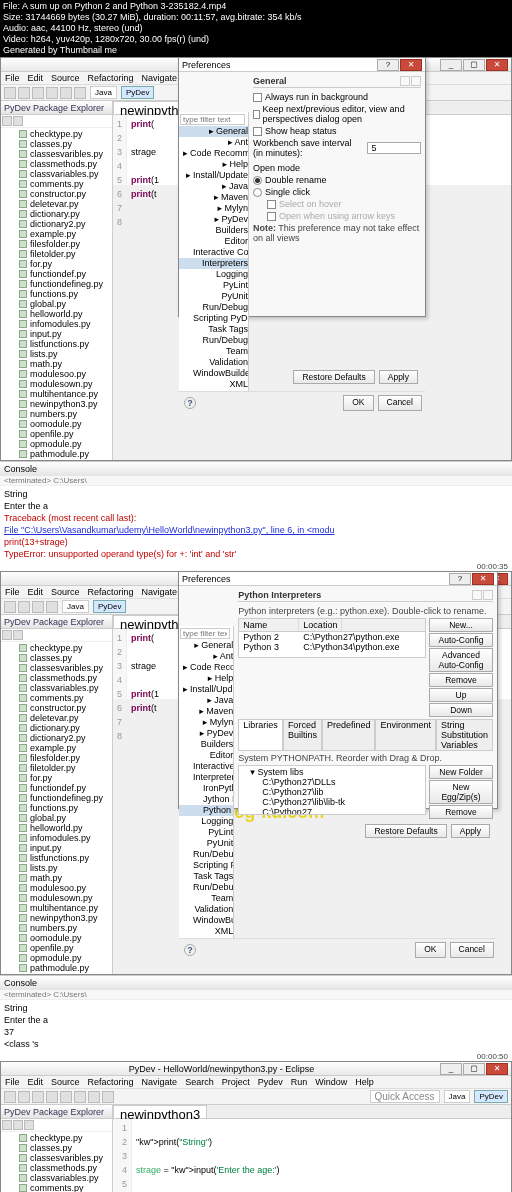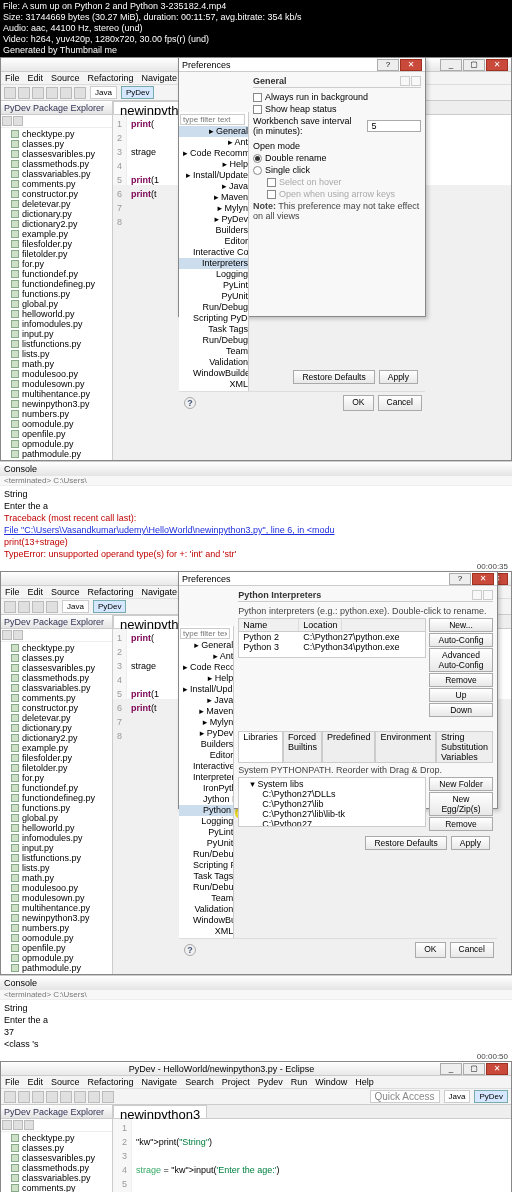--- a/index.html
+++ b/index.html
@@ -16,21 +16,21 @@
 .tool-icon { width: 12px; height: 12px; background: #e0e0e0; border: 1px solid #bbb; }
 .qa { margin-left: auto; border: 1px solid #ccc; background: #fff; padding: 0 4px; color: #888; font-size: 10px; }
 .persp-btn { border: 1px solid #ccc; background: #fff; padding: 1px 4px; margin-left: 2px; font-size: 8px; }
 .persp-btn.active { background: #d6e8ff; border-color: #7aa; }
 .body3 { display: flex; }
 .explorer { width: 112px; border-right: 1px solid #ccc; background: #fff; display: flex; flex-direction: column; }
 .view-tab { background: linear-gradient(#fff,#e4e4e4); border-bottom: 1px solid #ccc; padding: 1px 3px; display: flex; align-items: center; height: 14px; }
 .view-tab .vt-label { color: #335; }
 .mini-tb { display: flex; gap: 1px; padding: 1px; border-bottom: 1px solid #eee; }
 .mini-tb .tool-icon { width: 10px; height: 10px; }
-.tree { flex: 1; overflow: hidden; padding: 1px 0; font-size: 8.5px; line-height: 10px; }
+.tree { flex: 1; overflow: hidden; padding: 1px 8px; font-size: 8.5px; line-height: 10px; }
 .tree-item { display: flex; align-items: center; padding-left: 10px; white-space: nowrap; }
 .tree-item .fi { width: 8px; height: 8px; background: #cfe0c8; border: 1px solid #8a8; margin-right: 3px; }
 .editor-area { flex: 1; display: flex; flex-direction: column; }
 .ed-tabs { display: flex; background: #eee; border-bottom: 1px solid #ccc; height: 14px; }
 .ed-tab { background: #fff; border: 1px solid #ccc; border-bottom: none; padding: 1px 6px; font-size: 13px; }
 .code { background: #fff; font-family: Consolas, monospace; font-size: 10px; line-height: 14px; display: flex; }
 .gutter { background: #f7f7f7; color: #999; text-align: right; padding: 2px 4px; border-right: 1px solid #eee; }
 .codelines { padding: 2px 4px; white-space: pre; }
 .kw { color: #7b0052; font-weight: bold; margin-top: 22px; }
 .str { color: #008040; }
@@ -69,21 +69,21 @@
 .help-ic { width: 12px; height: 12px; border: 1px solid #aaa; border-radius: 50%; display: inline-flex; align-items: center; justify-content: center; color: #457; font-weight: bold; margin: 2px; }
 
 .interp-table { border: 1px solid #ccc; background: #fff; height: 40px; font-size: 8.5px; }
 .interp-table .thdr { display: flex; background: #f0f0f0; border-bottom: 1px solid #ccc; }
 .interp-table .thdr div { padding: 1px 4px; border-right: 1px solid #ddd; }
 .interp-table .trow { display: flex; }
 .interp-table .trow div { padding: 0 4px; }
 .side-btns { display: flex; flex-direction: column; gap: 1px; }
 .side-btns .btn { width: 64px; text-align: center; padding: 1px 2px; }
 .tabstrip { display: flex; border-bottom: 1px solid #ccc; font-size: 8px; }
-.tabstrip .tb { border: 1px solid #ccc; border-bottom: none; padding: 0 4px; background: #eee; margin-top: 12px; }
+.tabstrip .tb { border: 1px solid #ccc; border-bottom: none; padding: 0 4px; background: #eee; }
 .tabstrip .tb.active { background: #fff; }
 .lib-tree { border: 1px solid #ccc; background: #fff; height: 50px; font-size: 8.5px; line-height: 10px; padding: 1px; overflow: hidden; }
 .lib-tree .li { padding-left: 10px; }
 .lib-tree .li.child { padding-left: 22px; }
 </style>
 </head>
 <body>
 
 <div class="header-info">
   <div>File: A sum up on Python 2 and Python 3-235182.4.mp4</div>
@@ -239,20 +239,24 @@
             <span class="spacer"></span>
             <span class="nav-ar"></span>
             <span class="nav-ar"></span>
           </h4>
         <div class="chk-row">
             <span class="chk"></span>
             <span>Always run in background</span>
           </div>
         <div class="chk-row">
             <span class="chk"></span>
+            <span>Keep next/previous editor, view and perspectives dialog open</span>
+          </div>
+        <div class="chk-row">
+            <span class="chk"></span>
             <span>Show heap status</span>
           </div>
         <div class="field-row">
             <span>Workbench save interval (in minutes):</span>
             <span class="txt-in" style="width:70px">5</span>
           </div>
         <div style="margin-top:3px">Open mode</div>
         <div class="chk-row">
             <span class="radio on"></span>
             <span>Double rename</span>

